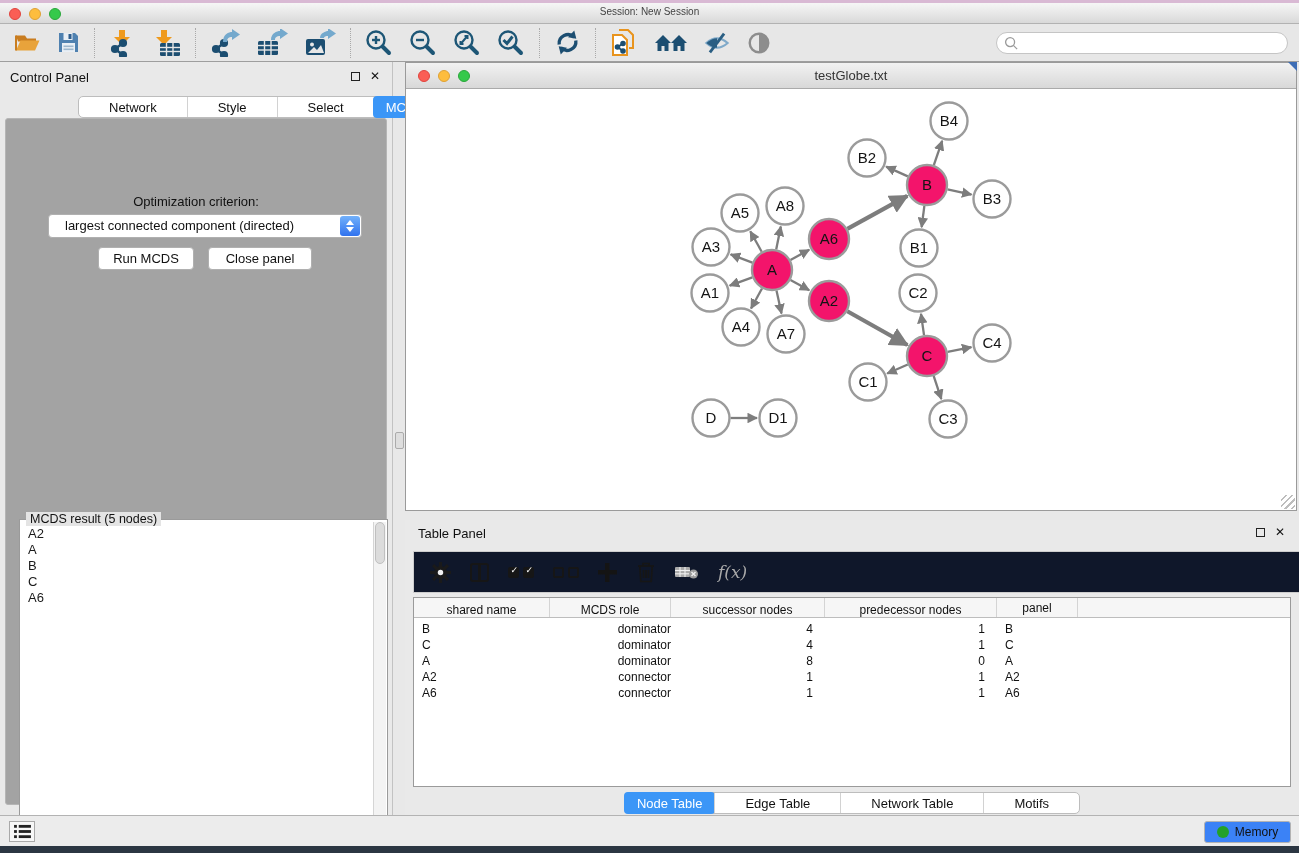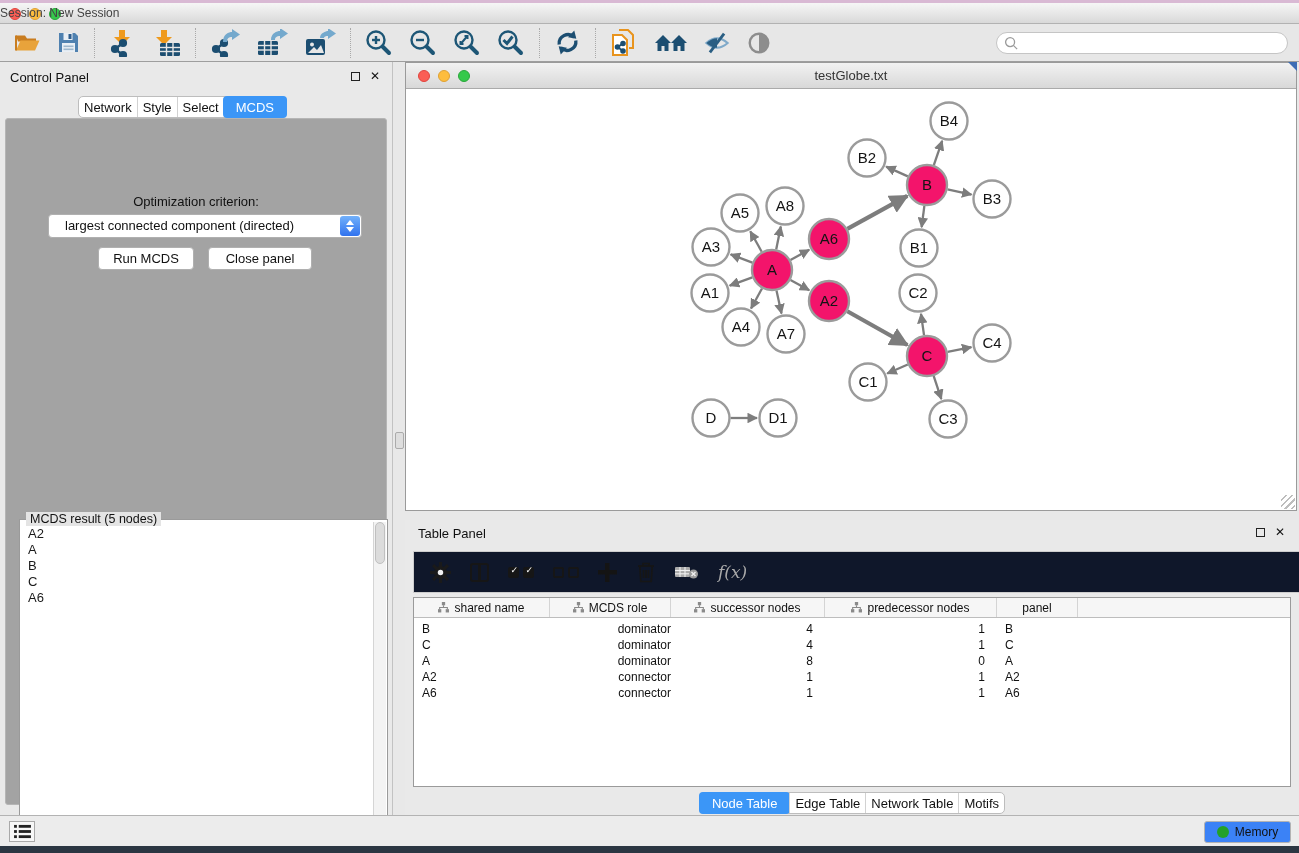--- a/index.html
+++ b/index.html
@@ -4,21 +4,21 @@
 <style>
   * { box-sizing: border-box; margin: 0; padding: 0; }
   html,body { width:1299px; height:853px; overflow:hidden; }
   body { font-family: "Liberation Sans", "DejaVu Sans", sans-serif; font-size:13px; color:#1a1a1a; background:#e8e8e8; }
   #app { position:relative; width:1299px; height:853px; background:#e8e8e8; }
 
   
   .desktop-strip { position:absolute; left:0; top:0; width:100%; height:3px; background:#d9b9d4; }
   .titlebar { position:absolute; left:0; top:3px; width:100%; height:21px;
     background:linear-gradient(#f6f6f6,#d9d9d9); border-bottom:1px solid #b2b2b2; }
-  .titlebar .title { position:absolute; left:0; right:0; top:3px; text-align:left; color:#444; font-size:12px; }
+  .titlebar .title { position:absolute; left:0; right:0; top:3px; text-align:center; color:#444; font-size:10px; }
   .lights { position:absolute; left:9px; top:5px; display:flex; gap:8px; }
   .light { width:12px; height:12px; border-radius:50%; }
   .light.red { background:#fa5e55; border:1px solid #e0443e; }
   .light.yellow { background:#fdbd3e; border:1px solid #dfa134; }
   .light.green { background:#35c94b; border:1px solid #2aa73a; }
 
   .toolbar { position:absolute; left:0; top:24px; width:100%; height:38px; background:#e7e7e7;
     border-bottom:1px solid #9e9e9e; display:flex; align-items:center; padding-left:6px; }
   .tbtn { height:34px; display:flex; align-items:center; justify-content:center; padding:0 8px; }
   .tsep { width:1px; height:30px; margin:0 6px; border-left:1px dotted #a9a9a9; }
@@ -30,21 +30,21 @@
   .control-panel { position:absolute; left:0; top:62px; width:393px; height:753px; background:#e9e9e9;
     border-right:1px solid #c2c2c2; }
   .panel-head { position:absolute; left:0; top:0; width:100%; height:30px; }
   .panel-head .ptitle { position:absolute; left:10px; top:8px; font-size:13px; color:#111; }
   .float-box { width:9px; height:9px; border:1.5px solid #222; display:inline-block; }
   .panel-ctrl { position:absolute; top:9px; display:flex; gap:10px; align-items:center; }
   .control-panel .panel-ctrl { right:12px; }
   .close-x { font-size:12px; font-weight:bold; color:#111; line-height:10px; }
 
   .seg { display:inline-flex; background:#fff; border:1px solid #bdbdbd; border-radius:5px; height:22px; align-items:stretch; }
-  .seg .tab { padding:2px 5px; font-size:13px; line-height:17px; border-left:1px solid #d2d2d2; color:#111; }
+  .seg .tab { padding:2px 30px; font-size:13px; line-height:17px; border-left:1px solid #d2d2d2; color:#111; }
   .seg .tab:first-child { border-left:none; }
   .seg .tab.sel { background:#3b96f7; color:#fff; border-radius:4px; margin:-1px; padding:3px 13px; border-left:none; }
   .cp-tabs { position:absolute; left:78px; top:34px; }
 
   .cp-content { position:absolute; left:5px; top:56px; width:382px; height:687px;
     border:1px solid #b5b5b5; border-radius:3px; background:#a3a3a3; }
   .opt-label { position:absolute; left:0; right:0; top:75px; text-align:center; font-size:13px; color:#111; }
   .dropdown { position:absolute; left:42px; top:95px; width:314px; height:24px; background:#fff;
     border:1px solid #b0b0b0; border-radius:4px; font-size:13px; line-height:22px; padding-left:16px; color:#111; }
   .dropdown .stepper { position:absolute; right:1px; top:1px; width:20px; height:20px; border-radius:3px;
@@ -90,21 +90,21 @@
   .colicon { width:19px; height:19px; border:2.4px solid #161616; border-radius:3px; position:relative; }
   .colicon::after { content:""; position:absolute; left:50%; top:0; bottom:0; width:2.4px; margin-left:-1.2px; background:#161616; }
   .plusicon { width:19px; height:19px;
     background:linear-gradient(#141414,#141414) center/4.5px 19px no-repeat,
                linear-gradient(#141414,#141414) center/19px 4.5px no-repeat; }
   .fx { font-family:"DejaVu Serif", serif; font-style:italic; font-size:17px; color:#a9a9a9; }
 
   .dtable { position:absolute; left:8px; top:77px; width:878px; height:190px; background:#fff; border:1px solid #9a9a9a; overflow:hidden; }
   .thead { display:flex; height:20px; background:#f6f6f6; border-bottom:1px solid #bdbdbd; }
   .hcell { display:flex; align-items:center; justify-content:center; gap:5px; font-size:12px; color:#111;
-    border-right:1px solid #d4d4d4; }
+    border-right:1px solid #d4d4d4;flex-direction:column; }
   .trow { display:flex; height:16px; }
   .tcell { font-size:12px; color:#111; line-height:16px; padding-left:8px; white-space:nowrap; overflow:hidden; }
   .tcell.num { text-align:right; padding-right:12px; padding-left:0; }
   .c0 { width:136px; } .c1 { width:121px;text-align:right; } .c2 { width:154px; } .c3 { width:172px; } .c4 { width:81px; } .cf { flex:1; border-right:none; }
   .tbody { padding-top:3px; }
 
   .bottom-tabs { position:absolute; left:0; right:0; top:272px; display:flex; justify-content:center; }
 
   
   .status-bar { position:absolute; left:0; top:815px; width:100%; height:31px; background:#ececec; border-top:1px solid #b3b3b3; }

